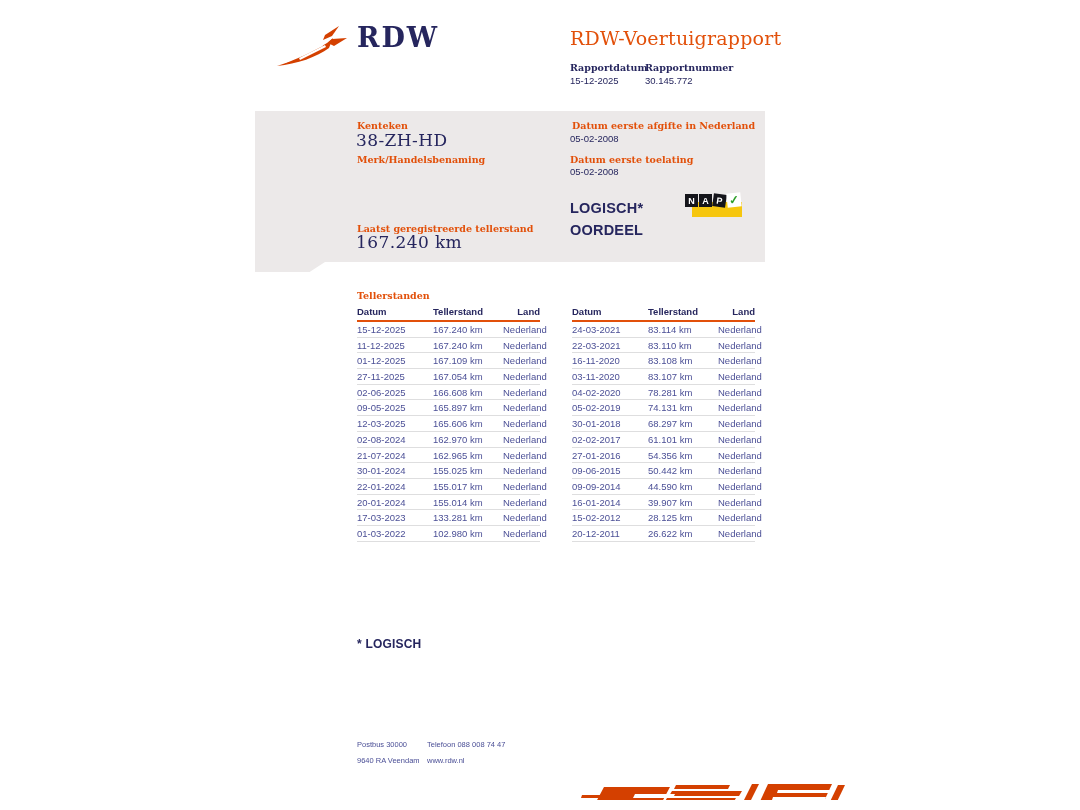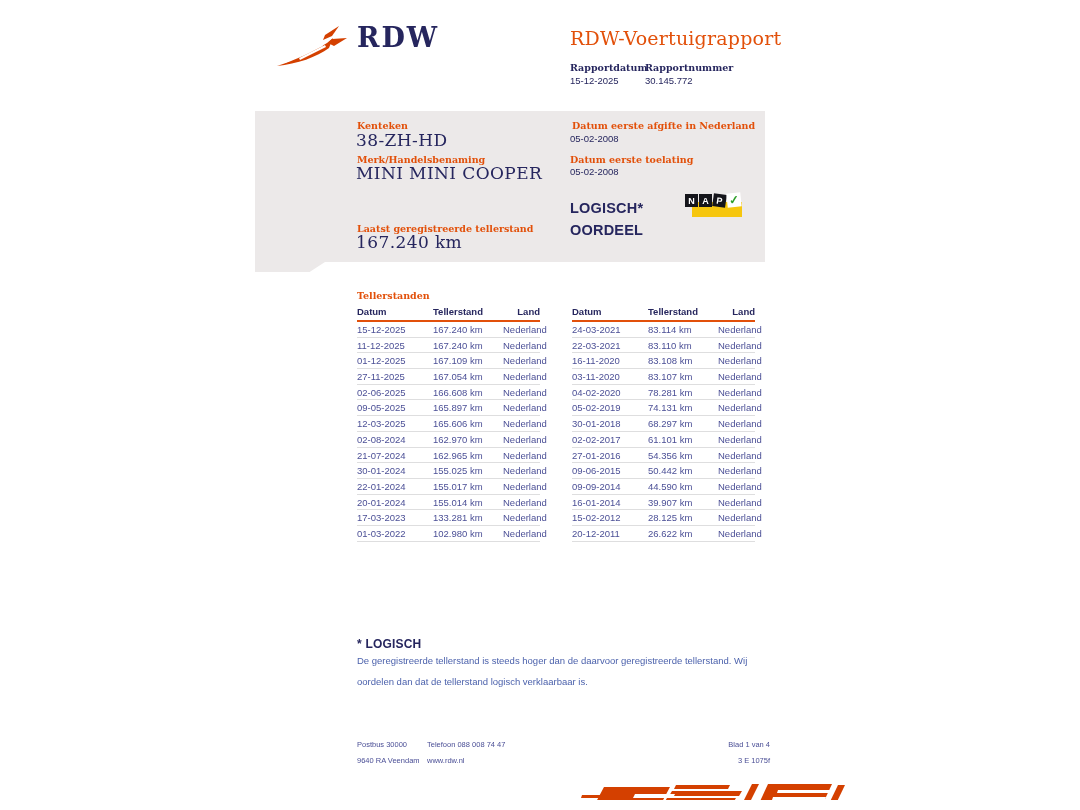--- a/index.html
+++ b/index.html
@@ -68,21 +68,20 @@
   <div class="abs lbl-navy" style="left:645px;top:62px;">Rapportnummer</div>
   <div class="abs val-navy" style="left:570px;top:75px;">15-12-2025</div>
   <div class="abs val-navy" style="left:645px;top:75px;">30.145.772</div>
 
   <div class="abs panel" style="left:255px;top:111px;width:510px;height:151px;"></div>
   <div class="abs panel-tab" style="left:255px;top:262px;width:70px;height:10px;"></div>
 
   <div class="abs lbl-orange" style="left:357px;top:120px;">Kenteken</div>
   <div class="abs val-big" style="left:356px;top:130px;">38-ZH-HD</div>
   <div class="abs lbl-orange" style="left:357px;top:154px;">Merk/Handelsbenaming</div>
-  <div class="abs val-big" style="left:356px;top:163px;">MINI MINI COOPER</div>
   <div class="abs lbl-orange" style="left:357px;top:223px;">Laatst geregistreerde tellerstand</div>
   <div class="abs val-big" style="left:356px;top:232px;">167.240 km</div>
 
   <div class="abs lbl-orange" style="left:572px;top:120px;">Datum eerste afgifte in Nederland</div>
   <div class="abs val-navy" style="left:570px;top:133px;">05-02-2008</div>
   <div class="abs lbl-orange" style="left:570px;top:154px;">Datum eerste toelating</div>
   <div class="abs val-navy" style="left:570px;top:166px;">05-02-2008</div>
 
   <div class="abs oordeel" style="left:570px;top:197px;">
     <div>LOGISCH*</div>
@@ -253,33 +252,28 @@
         </div>
         <div class="trow">
           <div class="tcell c0">20-12-2011</div>
           <div class="tcell c1">26.622 km</div>
           <div class="tcell c2">Nederland</div>
         </div>
       </div>
   </div>
 
   <div class="abs exp-heading" style="left:357px;top:637px;">* LOGISCH</div>
-  <div class="abs exp-body" style="left:357px;top:650px;">De geregistreerde tellerstand is steeds hoger dan de daarvoor geregistreerde tellerstand. Wij oordelen dan dat de tellerstand logisch verklaarbaar is.</div>
 
   <div class="abs foot" style="left:357px;top:737px;">
     <div>Postbus 30000</div>
     <div>9640 RA Veendam</div>
   </div>
   <div class="abs foot" style="left:427px;top:737px;">
     <div>Telefoon 088 008 74 47</div>
     <div>www.rdw.nl</div>
-  </div>
-  <div class="abs foot foot-right" style="left:660px;top:737px;">
-    <div>Blad 1 van 4</div>
-    <div>3 E 1075f</div>
   </div>
 
   <svg class="abs" style="left:580px;top:772px;" width="266" height="38" viewBox="0 0 266 38">
     <g fill="#d44000">
       <polygon points="2,23 58,23 57,26 1,26"></polygon>
       <polygon points="24,15 90,15 82,30 16,30"></polygon>
       <polygon points="15,32 78,32 75,38 12,38"></polygon>
       <polygon points="96,13 150,13 148,17 94,17"></polygon>
       <polygon points="92,19 162,19 159,24 89,24"></polygon>
       <polygon points="87,26 156,26 153,31 84,31"></polygon>

